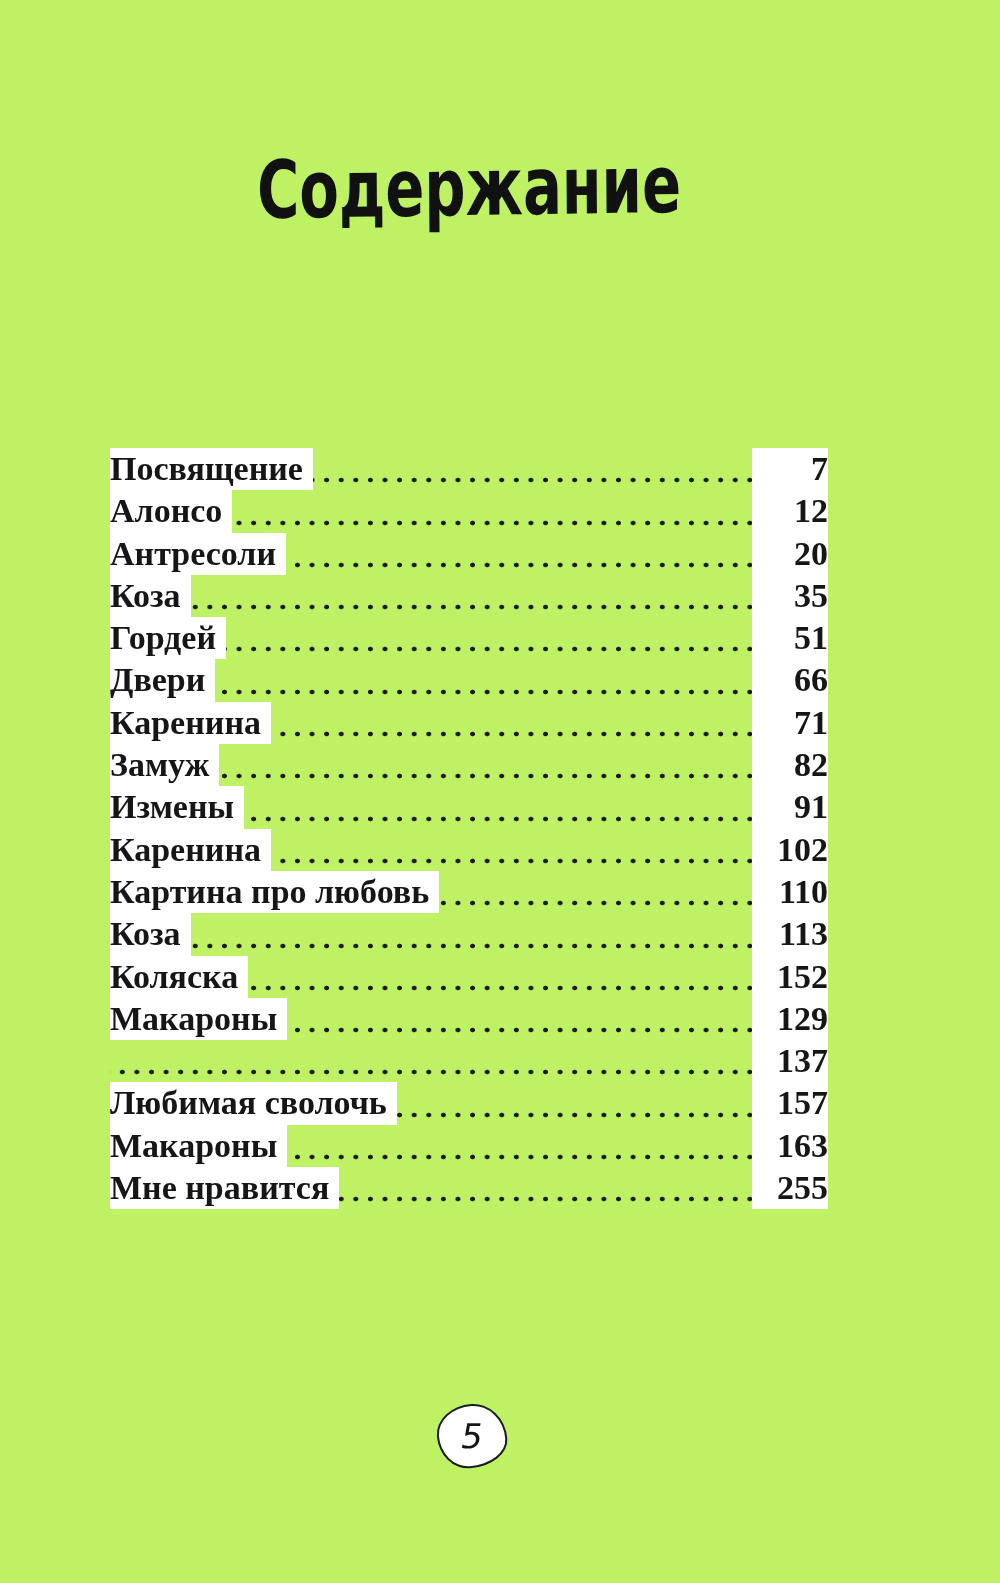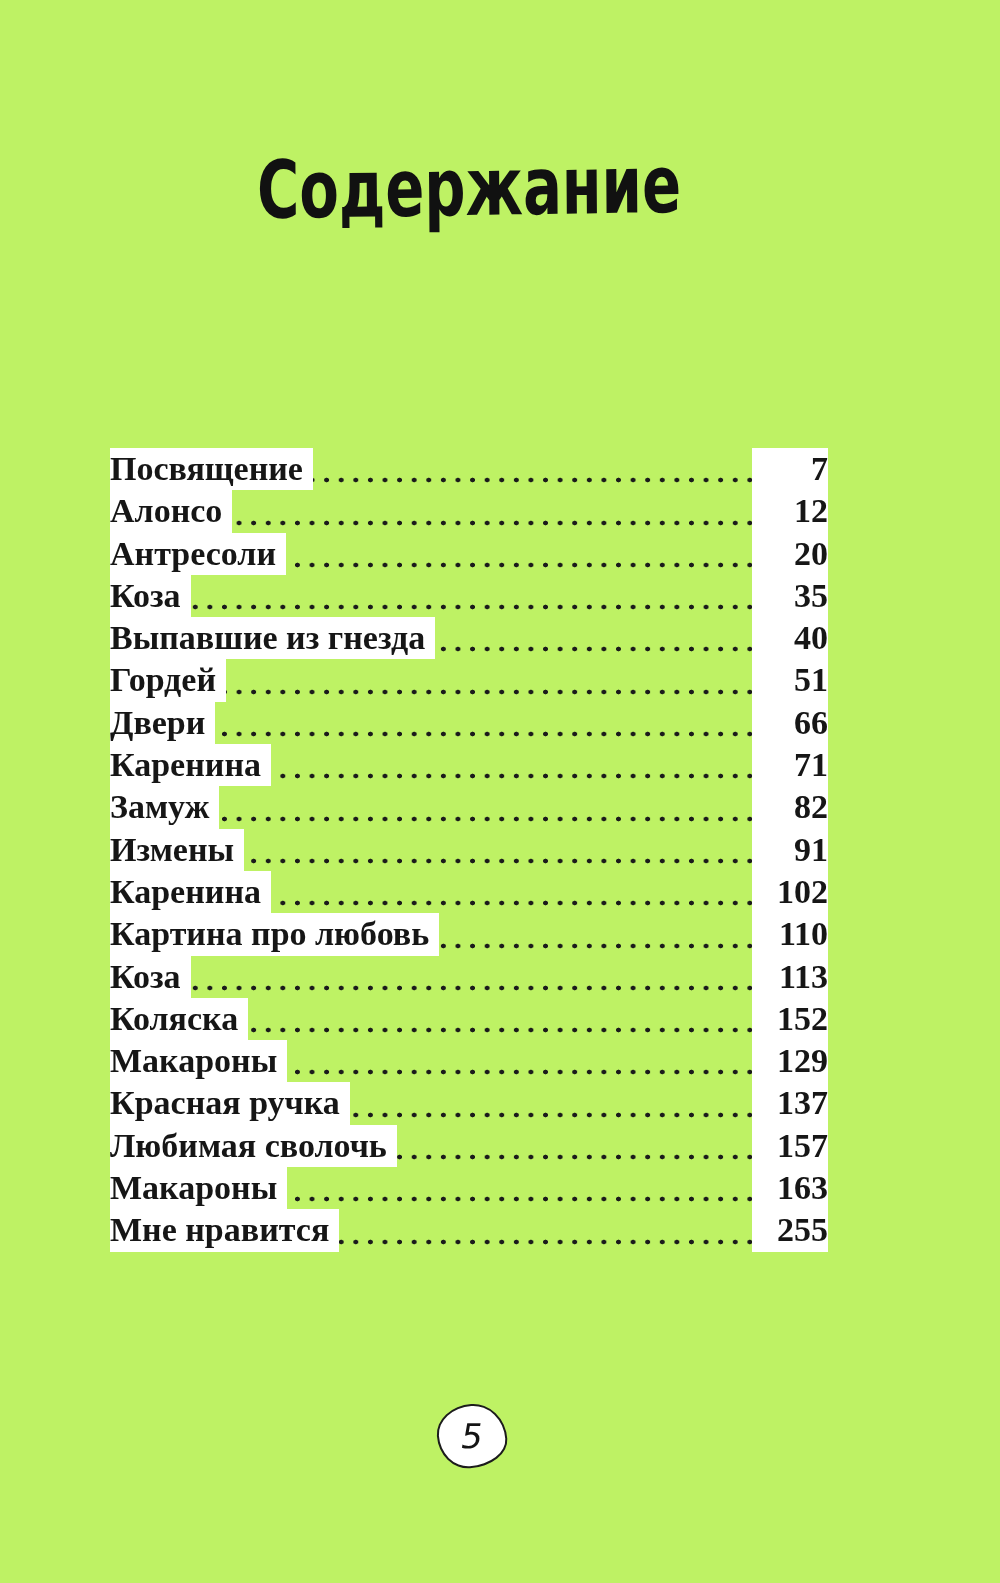--- a/index.html
+++ b/index.html
@@ -126,26 +126,20 @@
     </div>
 
 
     <div class="toc-row">
       <div class="toc-leader"></div>
       <span class="toc-label">Коза</span>
       <span class="toc-fill"></span>
       <span class="toc-page">35</span>
     </div>
 
-    <div class="toc-row">
-      <div class="toc-leader"></div>
-      <span class="toc-label">Выпавшие из гнезда</span>
-      <span class="toc-fill"></span>
-      <span class="toc-page">40</span>
-    </div>
 
     <div class="toc-row">
       <div class="toc-leader"></div>
       <span class="toc-label">Гордей</span>
       <span class="toc-fill"></span>
       <span class="toc-page">51</span>
     </div>
 
     <div class="toc-row">
       <div class="toc-leader"></div>
@@ -205,21 +199,20 @@
 
     <div class="toc-row">
       <div class="toc-leader"></div>
       <span class="toc-label">Макароны</span>
       <span class="toc-fill"></span>
       <span class="toc-page">129</span>
     </div>
 
     <div class="toc-row">
       <div class="toc-leader"></div>
-      <span class="toc-label">Красная ручка</span>
       <span class="toc-fill"></span>
       <span class="toc-page">137</span>
     </div>
 
 
     <div class="toc-row">
       <div class="toc-leader"></div>
       <span class="toc-label">Любимая сволочь</span>
       <span class="toc-fill"></span>
       <span class="toc-page">157</span>

